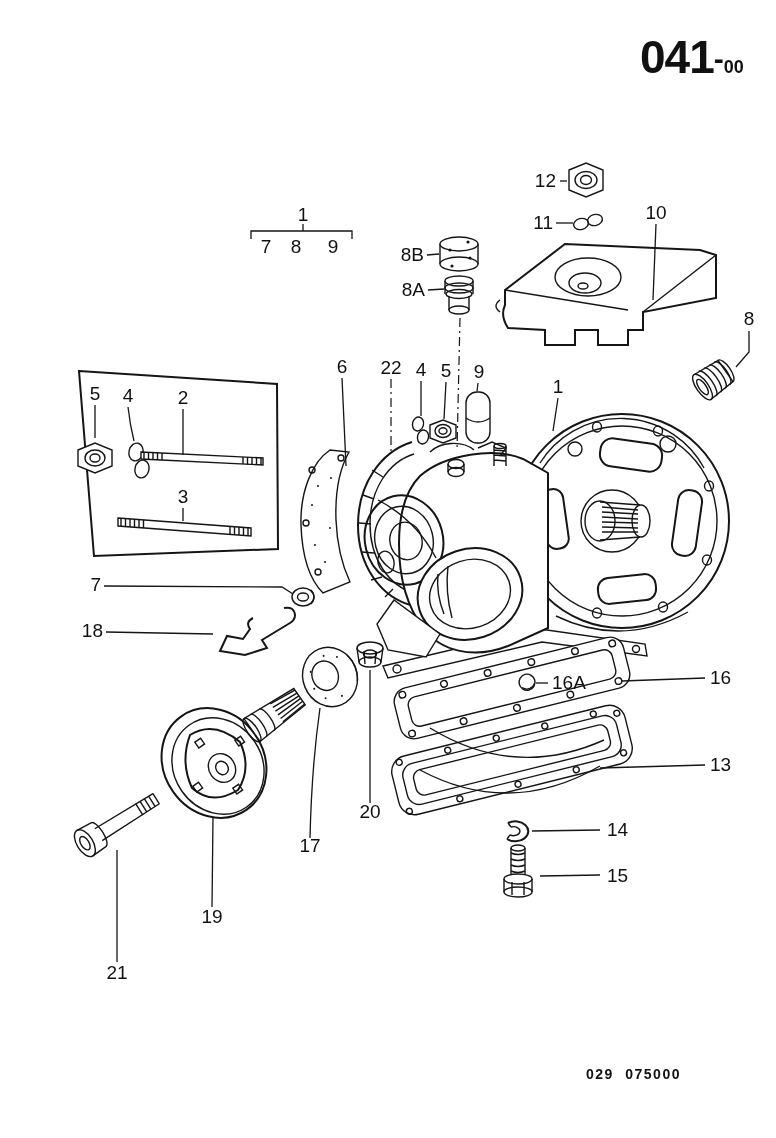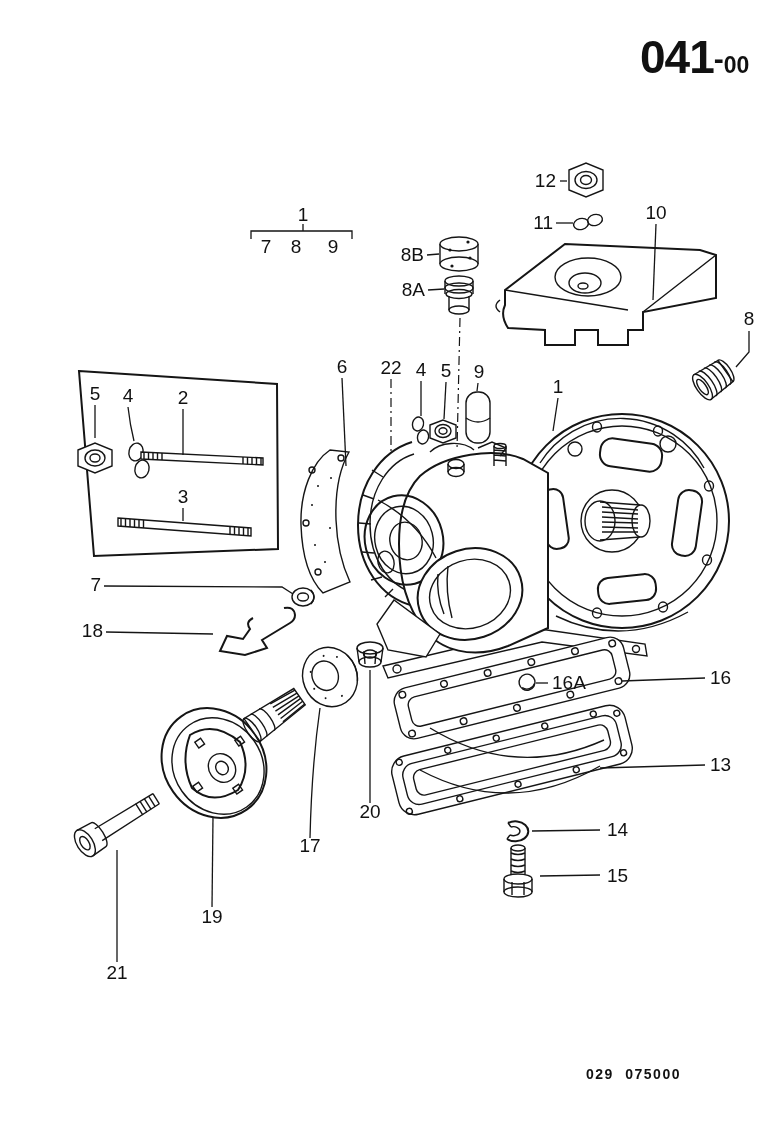--- a/index.html
+++ b/index.html
@@ -1,21 +1,21 @@
 <!DOCTYPE html>
 <html><head>
 <meta charset="utf-8">
 <style>
   html,body{margin:0;padding:0;background:#ffffff;}
   .page{position:relative;width:776px;height:1138px;background:#ffffff;overflow:hidden;
         font-family:"Liberation Sans",sans-serif;color:#111;}
   .title{position:absolute;top:30px;left:640px;width:130px;text-align:left;white-space:nowrap;}
   .title .main{font-size:46px;font-weight:bold;letter-spacing:-1px;margin-top:16px;}
   .title .dash{font-size:30px;font-weight:bold;position:relative;top:-4px;}
-  .title .sub{font-size:23px;font-weight:bold;}
+  .title .sub{font-size:18px;font-weight:bold;}
   .footer-code{position:absolute;left:586px;top:1066px;font-size:14px;font-weight:bold;
                letter-spacing:1.5px;word-spacing:6px;}
   svg{position:absolute;left:0;top:0;}
   .ln{stroke:#151515;stroke-width:1.4;fill:none;}
   .ln2{stroke:#151515;stroke-width:2;fill:none;}
   .lnw{stroke:#151515;stroke-width:2;fill:#ffffff;}
   .lnw14{stroke:#151515;stroke-width:1.4;fill:#ffffff;}
   .lead{stroke:#151515;stroke-width:1.3;fill:none;}
   .dashdot{stroke:#151515;stroke-width:1.2;fill:none;stroke-dasharray:9 4 2 4;}
   .lbl{font:19px "Liberation Sans",sans-serif;fill:#111;}

